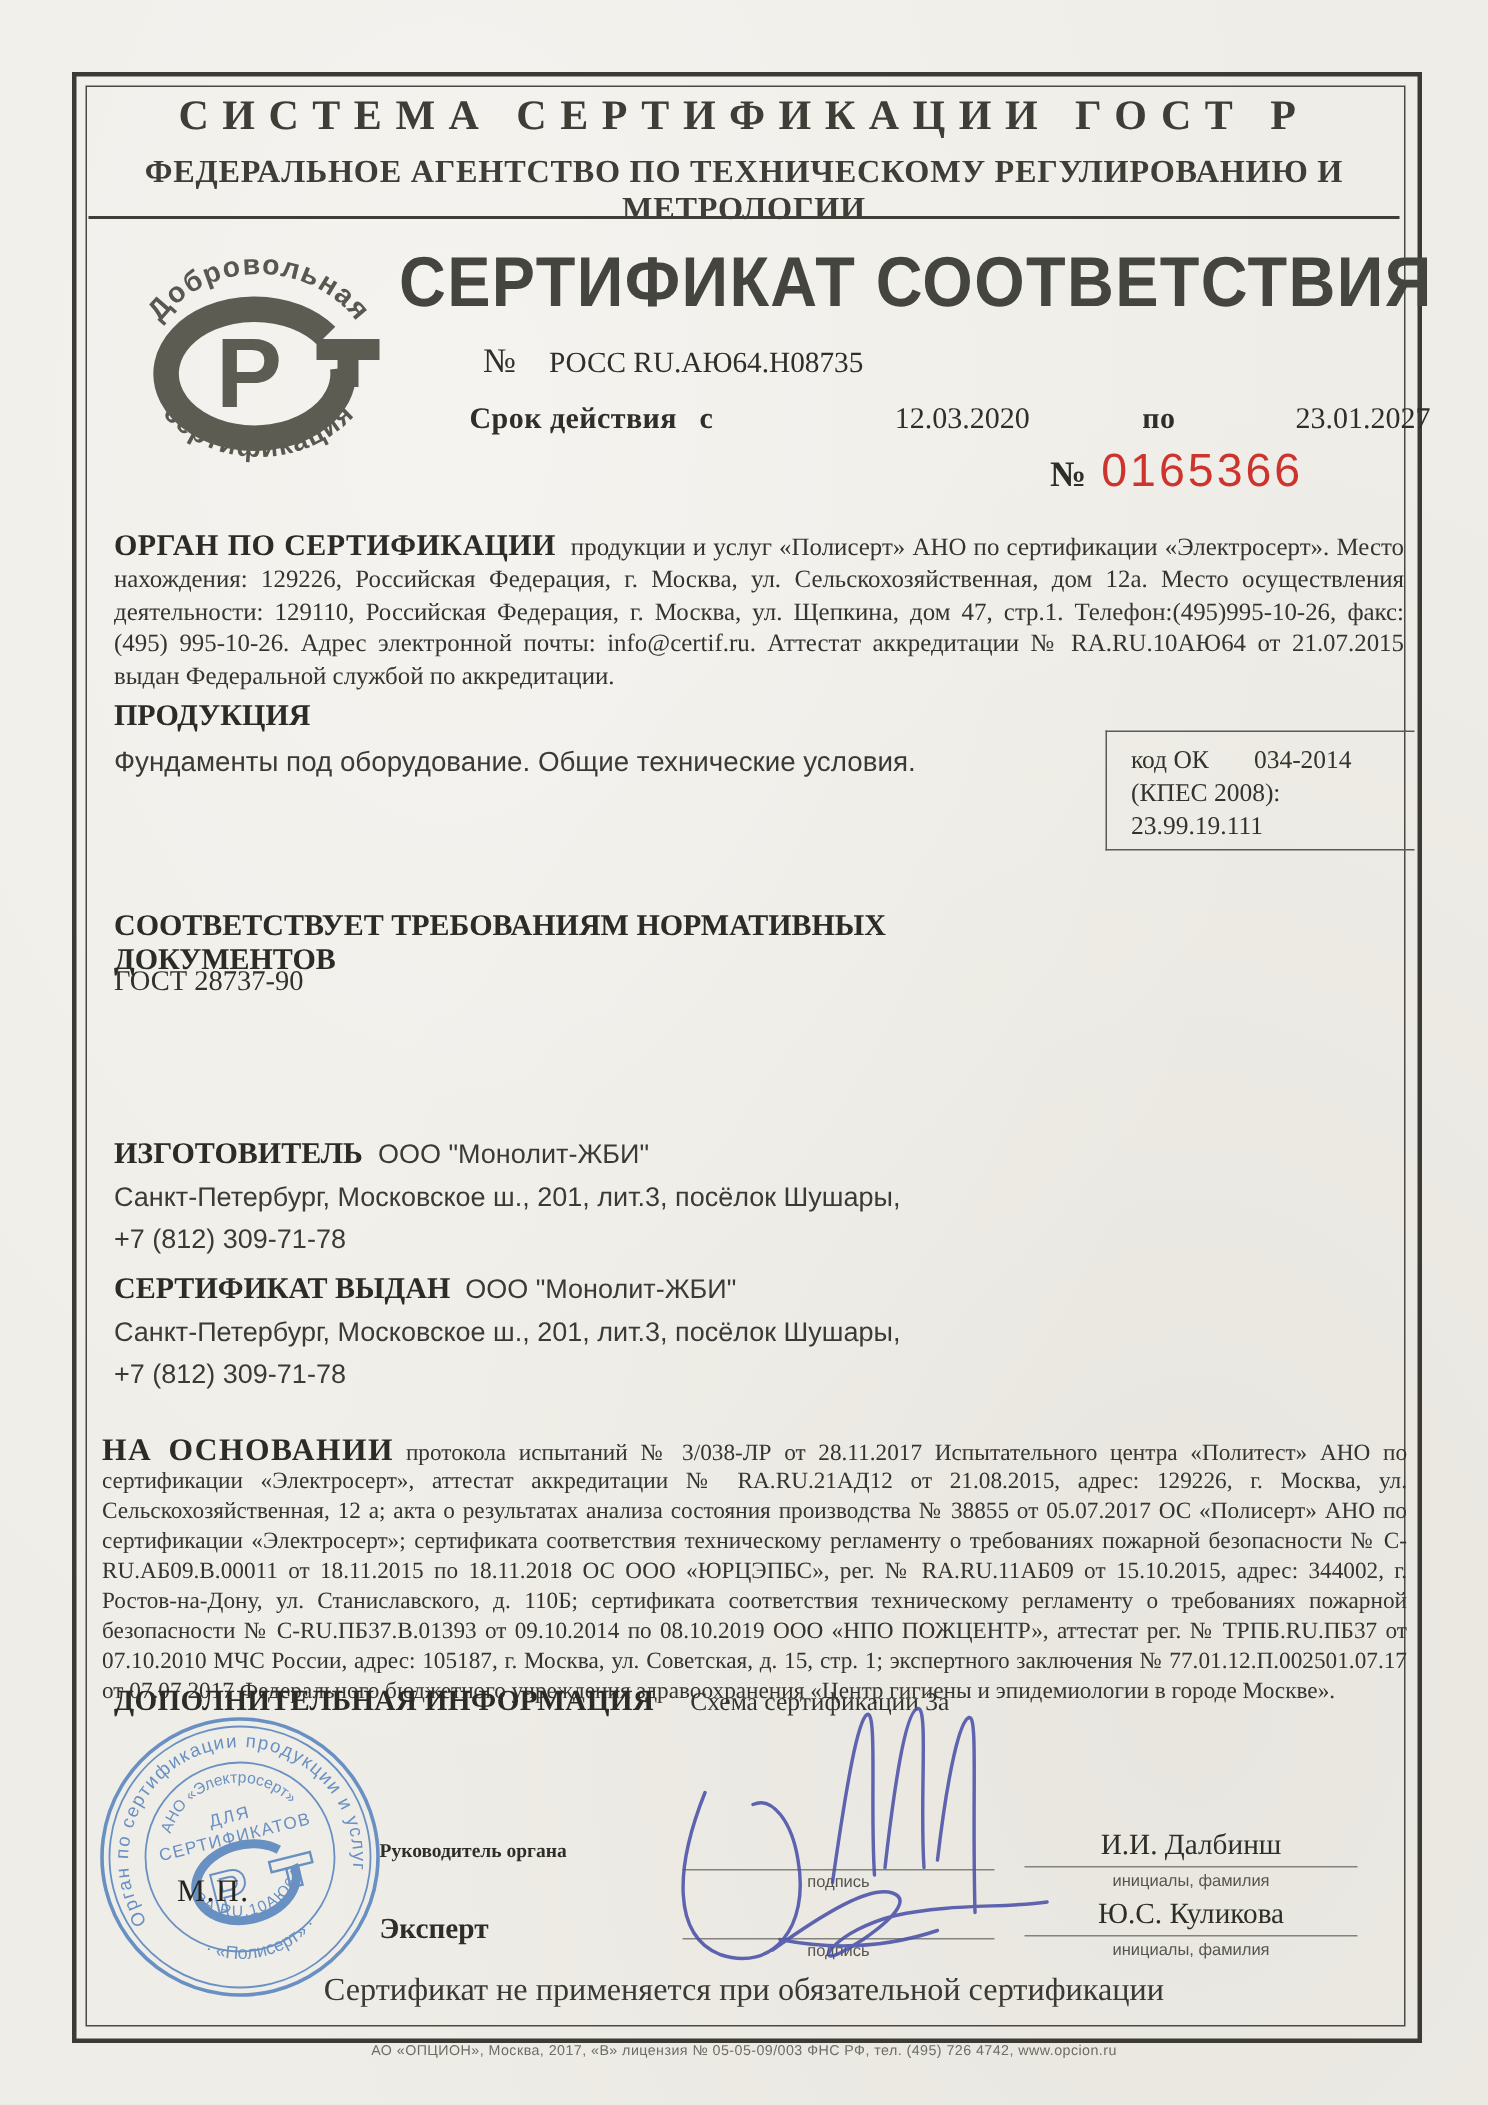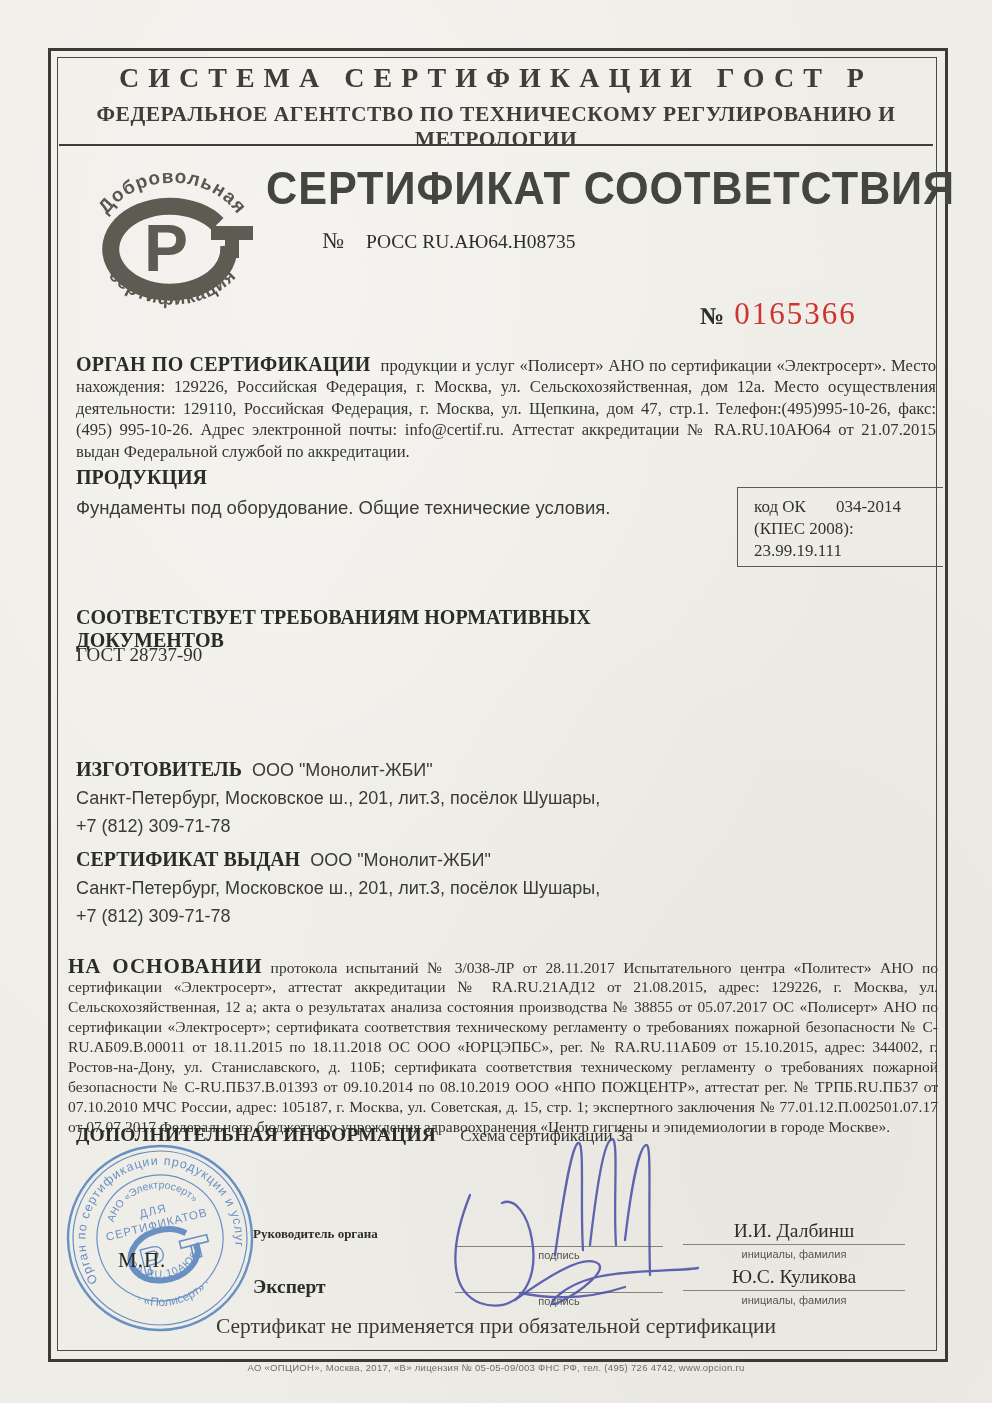--- a/index.html
+++ b/index.html
@@ -24,21 +24,21 @@
   
   .cert-title{left:266px;top:160px;width:670px;font-family:"Liberation Sans",sans-serif;
         font-weight:bold;font-size:47px;letter-spacing:1px;color:#454540;
         transform:scaleX(.92);transform-origin:left top;white-space:nowrap;}
   .no-row{left:322px;top:228px;font-size:19.5px;color:#2f2f2a;}
   .no-row .nosym{font-size:23px;margin-right:22px;}
   .valid-row{left:313px;top:268px;font-size:20px;color:#2f2f2a;white-space:nowrap;}
   .valid-row b{letter-spacing:.3px;}
   .blank-row{left:700px;top:296px;white-space:nowrap;}
   .blank-row .nosym{font-size:24px;font-weight:bold;color:#2e2e29;margin-right:10px;}
-  .blank-digits{font-family:Liberation Serif, serif;font-size:31px;letter-spacing:2px;color:#cd342d;margin-top:41px;}
+  .blank-digits{font-family:Liberation Sans, sans-serif;font-size:31px;letter-spacing:2px;color:#cd342d;margin-top:41px;}
   
   .para{ text-align:justify;color:#343430;}
   .org-para{left:76px;top:337px;width:860px;font-size:16.6px;line-height:21.5px;}
   .sec-h{font-weight:bold;color:#2c2c27;}
   .org-para .sec-h{font-size:20px;letter-spacing:.3px;padding-right:10px;}
   .prod-h{left:76px;top:466px;font-size:20px;}
   .prod-text{left:76px;top:497px;width:620px;font-family:"Liberation Sans",sans-serif;
         font-size:18.5px;color:#3b3b36;}
   .codebox{border:1px solid #5a5a52;border-right:none;background:transparent;}
   .box-ok{left:737px;top:487px;width:206px;height:80px;font-size:17px;padding:8px 0 0 16px;box-sizing:border-box;font-family:Liberation Serif, serif;}
@@ -107,20 +107,27 @@
       <rect x="145" y="72" width="14" height="32"></rect>
     </g>
   </svg>
 
   <div class="abs cert-title">СЕРТИФИКАТ СООТВЕТСТВИЯ</div>
 
   <div class="abs no-row">
     <span class="nosym">№</span><span>РОСС RU.АЮ64.Н08735</span>
   </div>
 
+  <div class="abs valid-row">
+    <b>Срок действия</b>&nbsp;&nbsp;
+    <b>с</b>
+    <span style="display:inline-block;width:116px;"></span><span>12.03.2020</span>
+    <span style="display:inline-block;width:70px;"></span><b>по</b>
+    <span style="display:inline-block;width:75px;"></span><span>23.01.2027</span>
+  </div>
 
   <div class="abs blank-row">
     <span class="nosym">№</span><span class="blank-digits">0165366</span>
   </div>
 
   <p class="abs para org-para">
     <span class="sec-h">ОРГАН ПО СЕРТИФИКАЦИИ</span><span>продукции и услуг «Полисерт» АНО по сертификации «Электросерт». Место нахождения: 129226, Российская Федерация, г. Москва, ул. Сельскохозяйственная, дом 12а. Место осуществления деятельности: 129110, Российская Федерация, г. Москва, ул. Щепкина, дом 47, стр.1. Телефон:(495)995-10-26, факс: (495) 995-10-26. Адрес электронной почты: info@certif.ru. Аттестат аккредитации № RA.RU.10АЮ64 от 21.07.2015 выдан Федеральной службой по аккредитации.</span>
   </p>
 
   <div class="abs sec-h prod-h">ПРОДУКЦИЯ</div>

